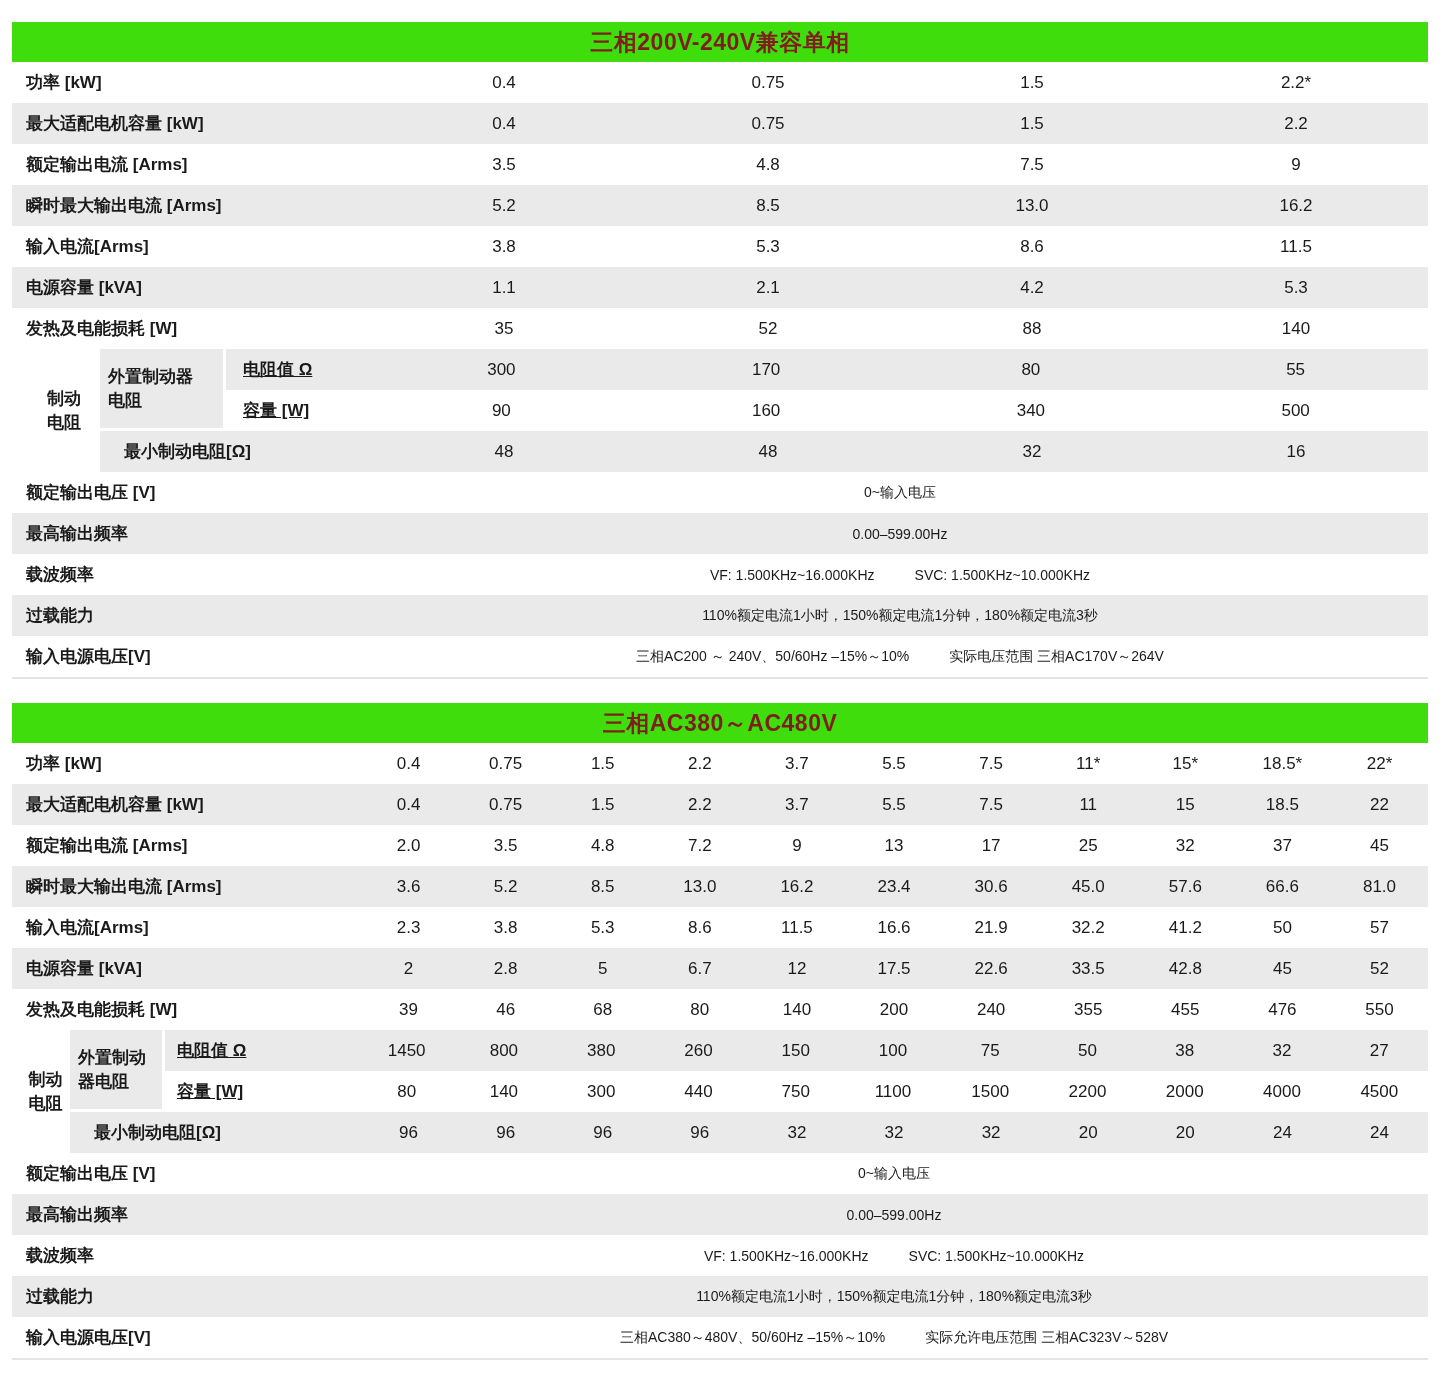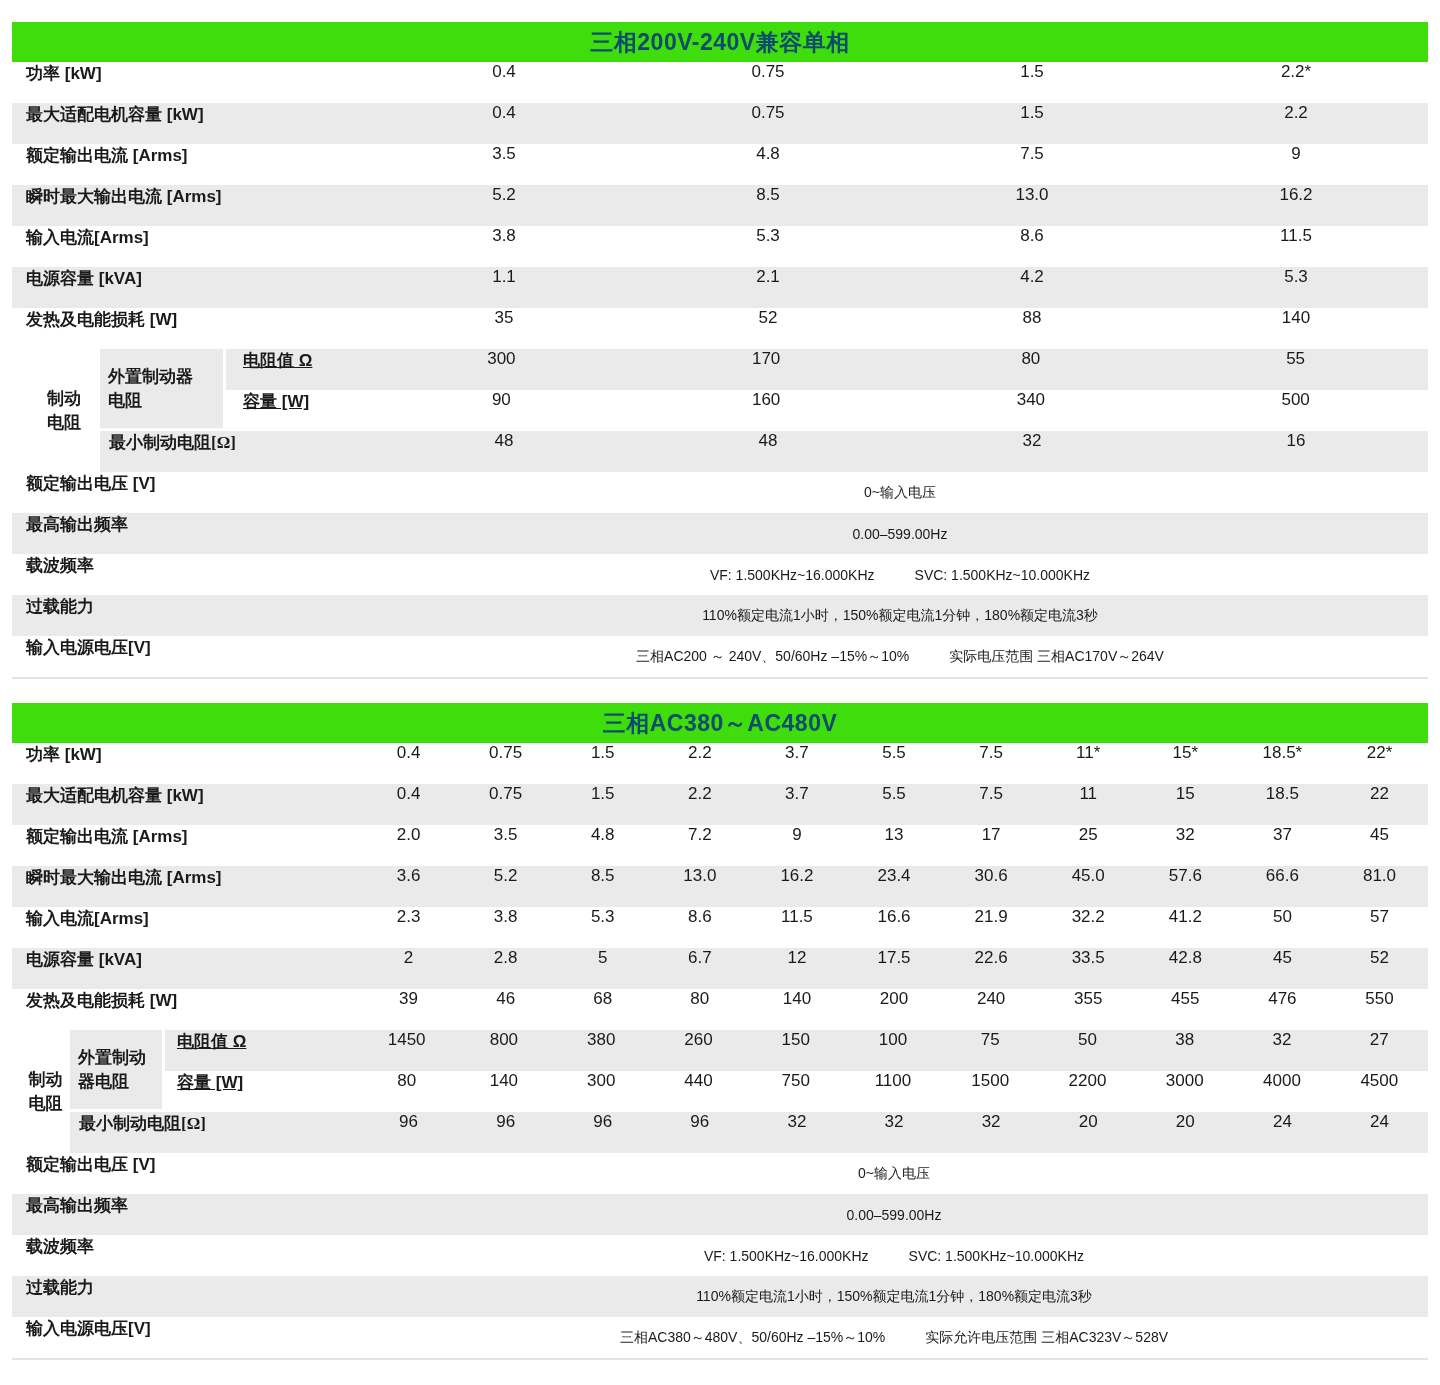--- a/index.html
+++ b/index.html
@@ -13,25 +13,25 @@
     height:1385px;
     box-sizing:border-box;
     padding:22px 12px 0 12px;
     overflow:hidden;
     background:#ffffff;
   }
   .spec-table{margin:0 0 24px 0;border-bottom:2px solid #e4e4e4;}
   .band{
     height:40px;
     background:var(--green,#40dd0c);
-    color:#0c4a6e;
+    color:#7f1d1d;
     display:flex;align-items:center;justify-content:center;
     font-weight:bold;font-size:23px;letter-spacing:0.5px;
   }
-  .row{display:flex;height:41px;}
+  .row{display:flex;align-items:center;height:41px;}
   .row.odd{background:var(--stripe,#eaeaea);}
   .row-label{
     box-sizing:border-box;flex:none;
     padding-left:14px;
     font-weight:bold;font-size:17px;
     white-space:nowrap;
   }
   .t1 .row-label{width:360px;}
   .t2 .row-label{width:348px;}
   .cell{flex:1 1 0;text-align:center;font-size:17px;}
@@ -54,21 +54,21 @@
     display:flex;align-items:center;
     font-weight:bold;font-size:17px;
   }
   .t1 .brake-sub{width:126px;padding-left:8px;}
   .t2 .brake-sub{width:95px;padding-left:8px;}
   .brake-sub span{display:block;max-width:90px;line-height:1.4;}
   .brake-top-rows{flex:1 1 0;min-width:0;}
   .sub-label{box-sizing:border-box;flex:none;font-weight:bold;font-size:17px;white-space:nowrap;text-decoration:underline;}
   .t1 .sub-label{width:143px;padding-left:17px;}
   .t2 .sub-label{width:193px;padding-left:12px;}
-  .min-label{box-sizing:border-box;flex:none;font-weight:bold;font-size:17px;white-space:nowrap;padding-left:9px;font-family:Liberation Serif, serif;}
+  .min-label{box-sizing:border-box;flex:none;font-weight:bold;font-size:17px;white-space:nowrap;padding-left:24px;}
   .t1 .min-label{width:272px;}
   .t2 .min-label{width:290px;}
 </style>
 </head>
 <body>
 
 <div class="page">
 
   <section class="spec-table t1">
     <header class="band">
@@ -324,21 +324,21 @@
                 <div class="row">
                   <div class="sub-label">容量 [W]</div>
                   <div class="cell">80</div>
                   <div class="cell">140</div>
                   <div class="cell">300</div>
                   <div class="cell">440</div>
                   <div class="cell">750</div>
                   <div class="cell">1100</div>
                   <div class="cell">1500</div>
                   <div class="cell">2200</div>
-                  <div class="cell">3000</div>
+                  <div class="cell">2000</div>
                   <div class="cell">4000</div>
                   <div class="cell">4500</div>
                 </div>
               </div>
             </div>
             <div class="row odd">
               <div class="min-label">最小制动电阻[Ω]</div>
               <div class="cell">96</div>
               <div class="cell">96</div>
               <div class="cell">96</div>

